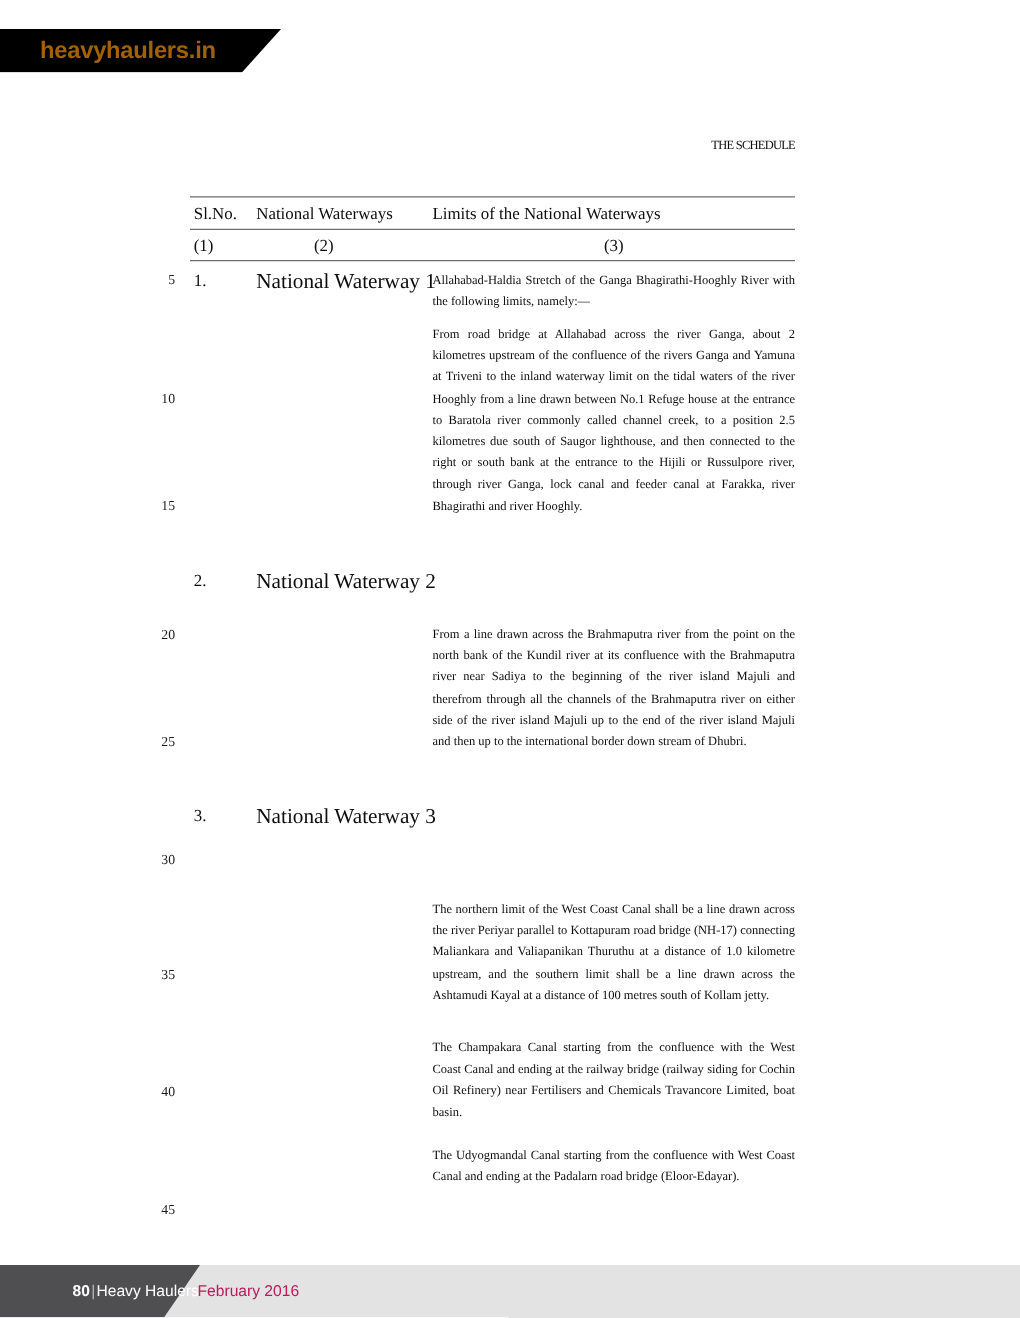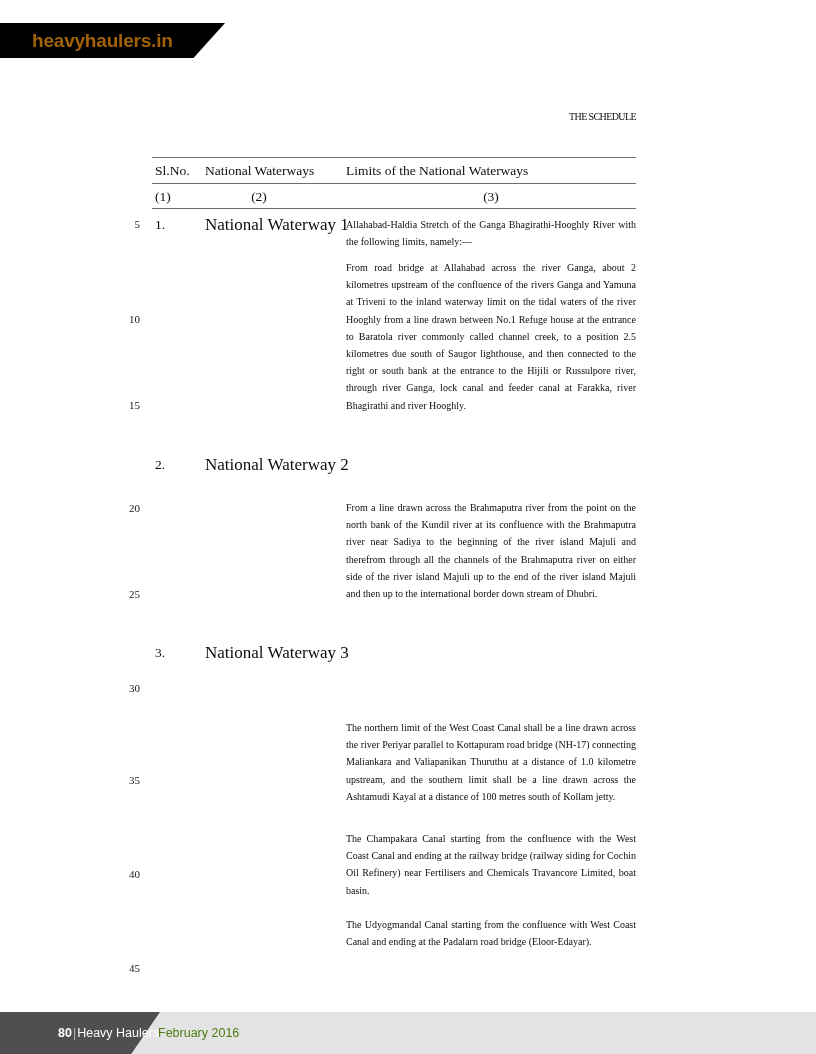--- a/index.html
+++ b/index.html
@@ -166,21 +166,21 @@
   }
   .footer-page .pg { font-weight: bold; }
   .footer-page .sep { color: #b9b9bb; padding: 0 1px; font-weight: normal; }
   .footer-date {
     position: absolute;
     left: 158px;
     top: 1024px;
     font-family: "Liberation Sans", "DejaVu Sans", sans-serif;
     font-size: 12.5px;
     line-height: 18px;
-    color: #4d7c0f;
+    color: #be185d;
     white-space: nowrap;
   }
 </style>
 </head>
 <body>
 
 <div class="top-banner"></div>
 <div class="top-banner-label">heavyhaulers.in</div>
 
 <div class="page">

